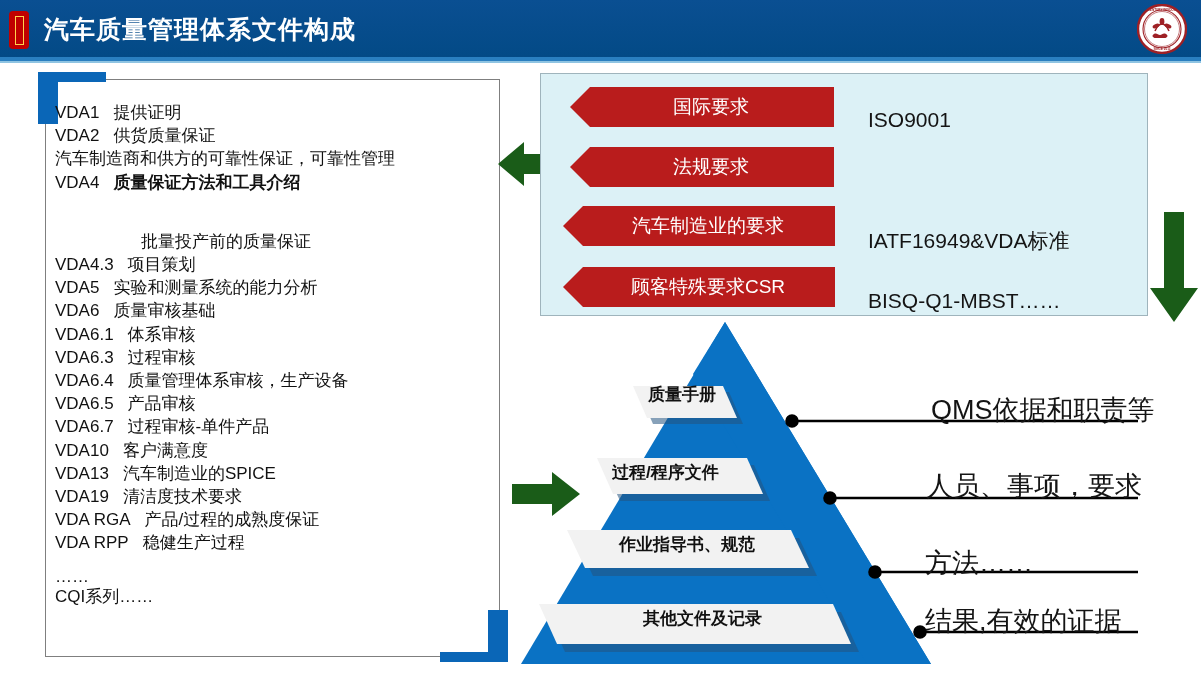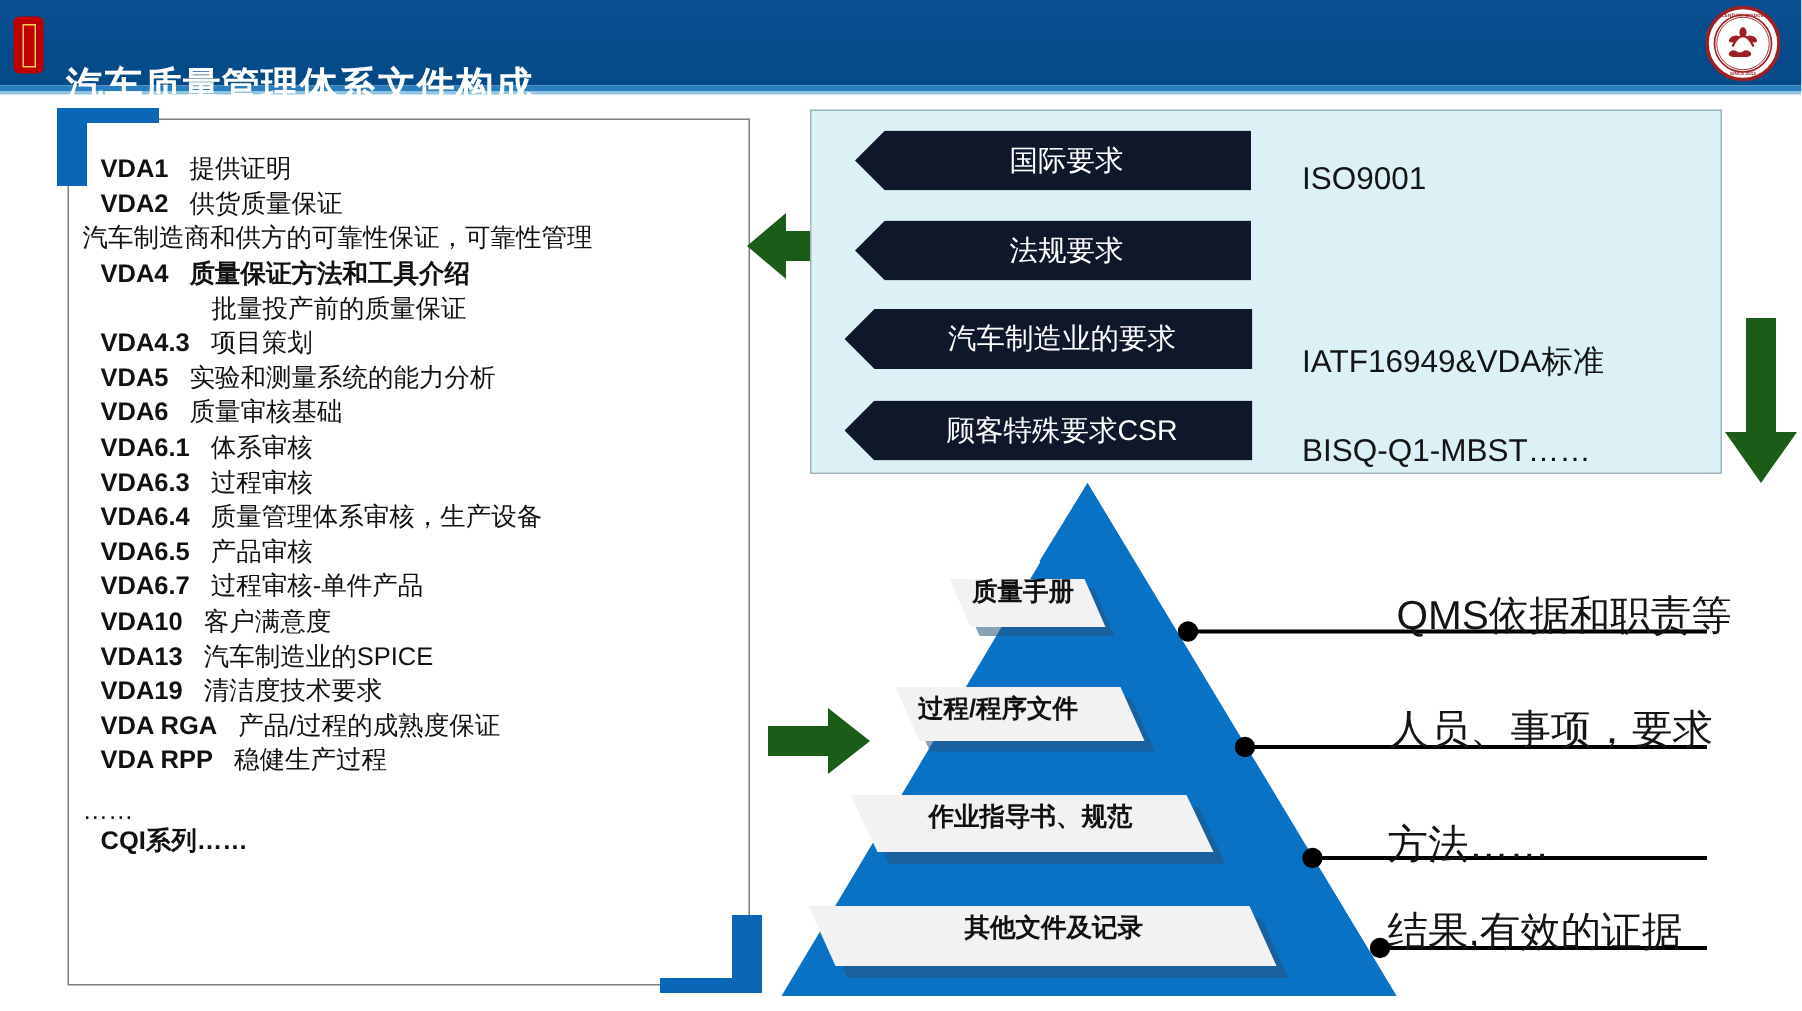--- a/index.html
+++ b/index.html
@@ -27,58 +27,58 @@
     position:absolute;left:9px;top:11px;width:20px;height:38px;
     background:#c00000;border-radius:4px;
   }
   #accent-bar-inner{
     position:absolute;left:6px;top:5px;width:7px;height:27px;
     border:1.5px solid #ffd24d;
   }
   #header-title{
     position:absolute;left:44px;top:11px;
     font-size:25px;font-weight:bold;color:#ffffff;
-    letter-spacing:1px;line-height:36px;white-space:nowrap;margin-top:28px;
+    letter-spacing:1px;line-height:36px;white-space:nowrap;
   }
   
   #logo{
     position:absolute;right:14px;top:4px;width:50px;height:50px;
   }
   
   #vda-box{
     position:absolute;left:45px;top:79px;width:455px;height:578px;
     background:#ffffff;border:1px solid #7f7f7f;box-sizing:border-box;
   }
   .corner{position:absolute;background:#0a66b7;}
   #corner-tl-h{left:38px;top:72px;width:68px;height:10px;}
   #corner-tl-v{left:38px;top:72px;width:20px;height:52px;}
   #corner-br-h{left:440px;top:652px;width:68px;height:10px;}
   #corner-br-v{left:488px;top:610px;width:20px;height:52px;}
   #vda-list{
     position:absolute;left:55px;top:101px;width:440px;
     font-size:17px;color:#111111;line-height:23.2px;
   }
   .vda-row{white-space:nowrap;}
-  .vda-code{font-weight:bold;margin-left:12px;}
+  .vda-code{font-weight:normal;}
   .vda-desc{font-weight:normal;}
   .vda-desc.b{font-weight:bold;}
-  .vda-indent{padding-left:86px;}
+  .vda-indent{padding-left:86px;margin-top:36px;}
   .sp2{display:inline-block;width:14px;}
   
   .arrow-svg{position:absolute;}
   #arrow-left{left:498px;top:138px;}
   #arrow-right{left:512px;top:468px;}
   #arrow-down{left:1148px;top:212px;}
   
   #req-box{
     position:absolute;left:540px;top:73px;width:608px;height:243px;
     background:#dcf1f6;border:1px solid #9fb4bc;box-sizing:border-box;
   }
   .chev{
-    position:absolute;height:40px;background:#0f172a;
+    position:absolute;height:40px;background:#b91c1c;
     display:flex;align-items:center;justify-content:center;
     color:#ffffff;font-size:19px;white-space:nowrap;
   }
   .chev-0{left:570px;top:87px;width:264px;
     clip-path:polygon(20px 0,100% 0,100% 100%,20px 100%,0 50%);}
   .chev-1{left:570px;top:147px;width:264px;
     clip-path:polygon(20px 0,100% 0,100% 100%,20px 100%,0 50%);}
   .chev-2{left:563px;top:206px;width:272px;
     clip-path:polygon(20px 0,100% 0,100% 100%,20px 100%,0 50%);}
   .chev-3{left:563px;top:267px;width:272px;

